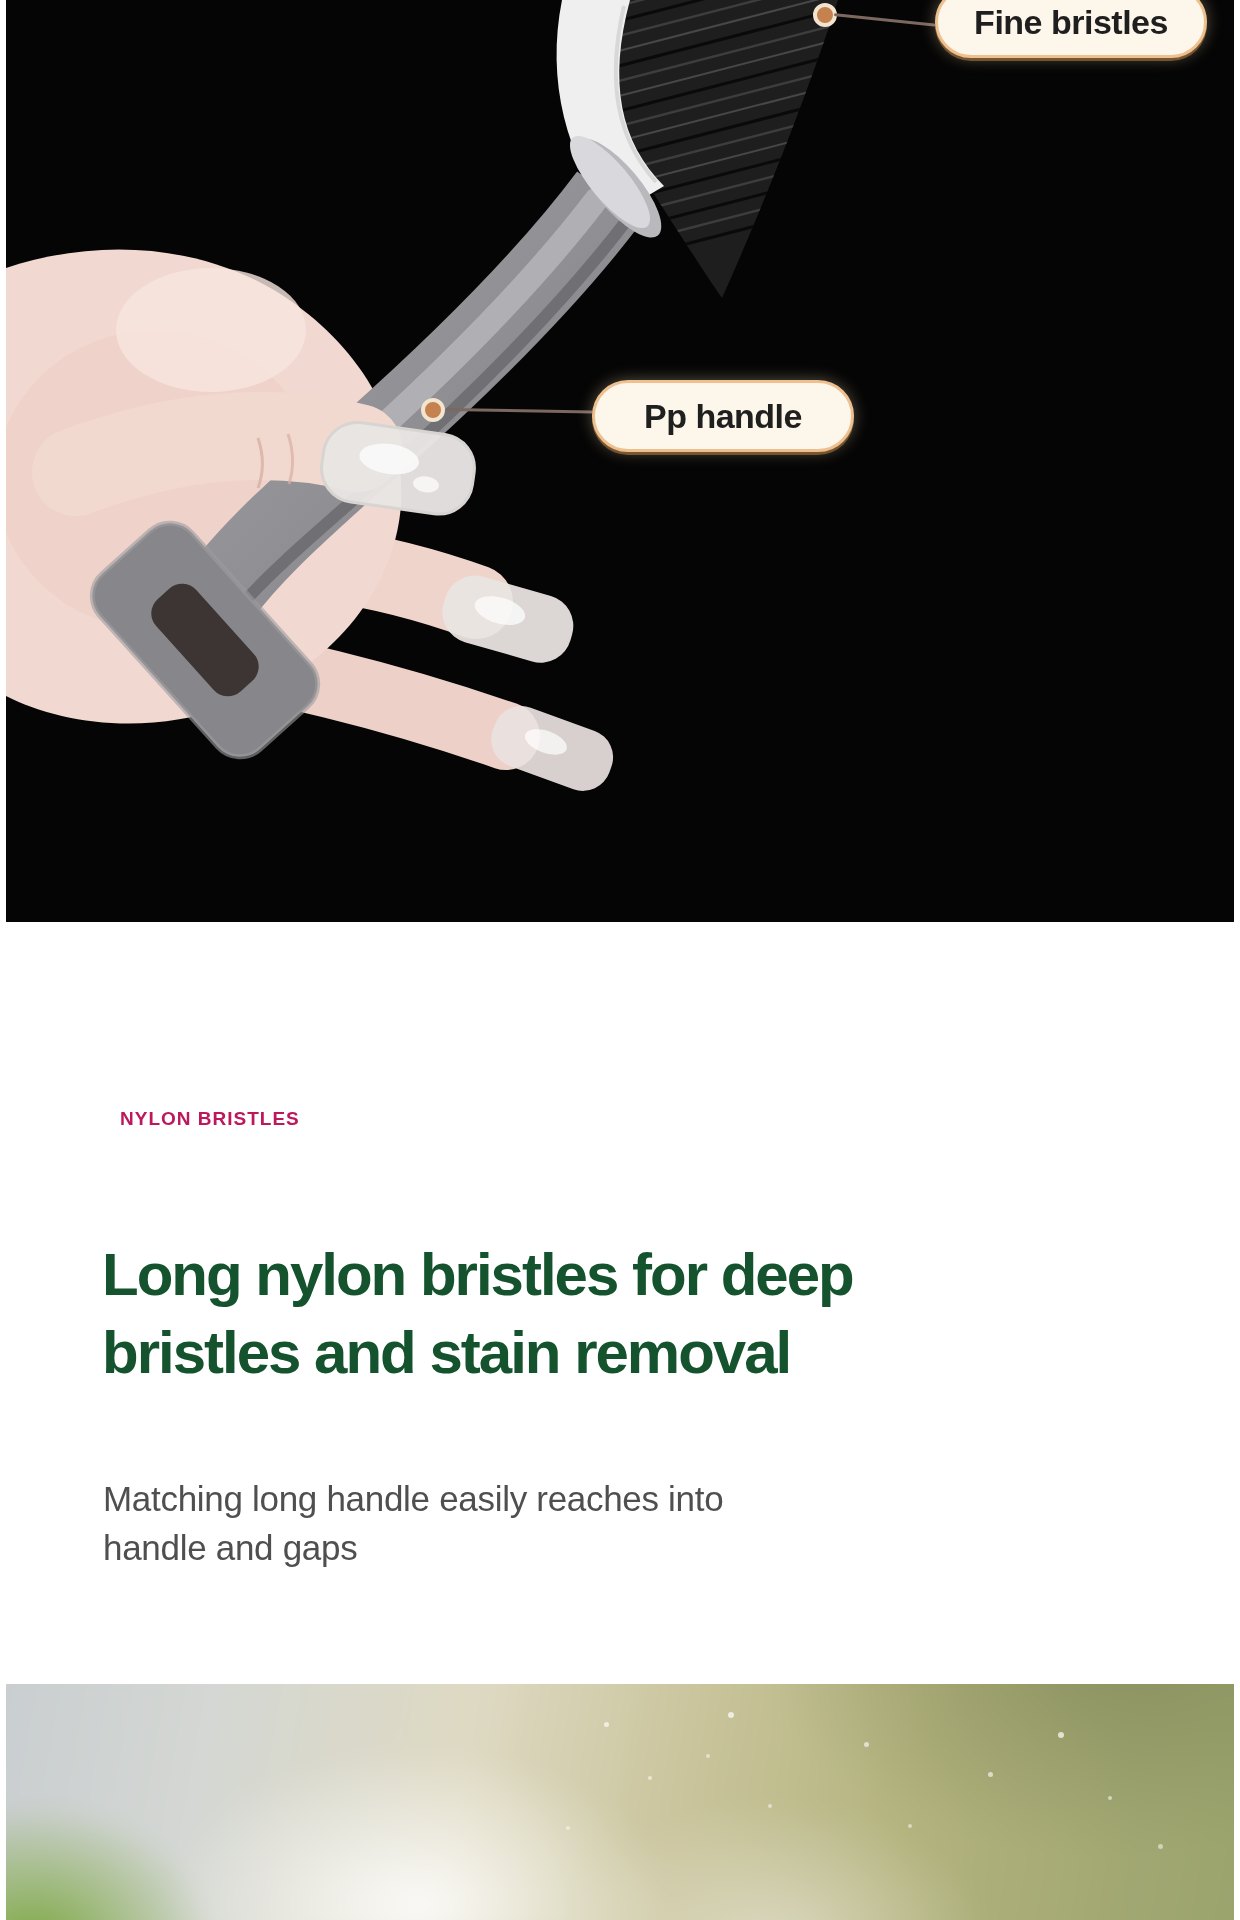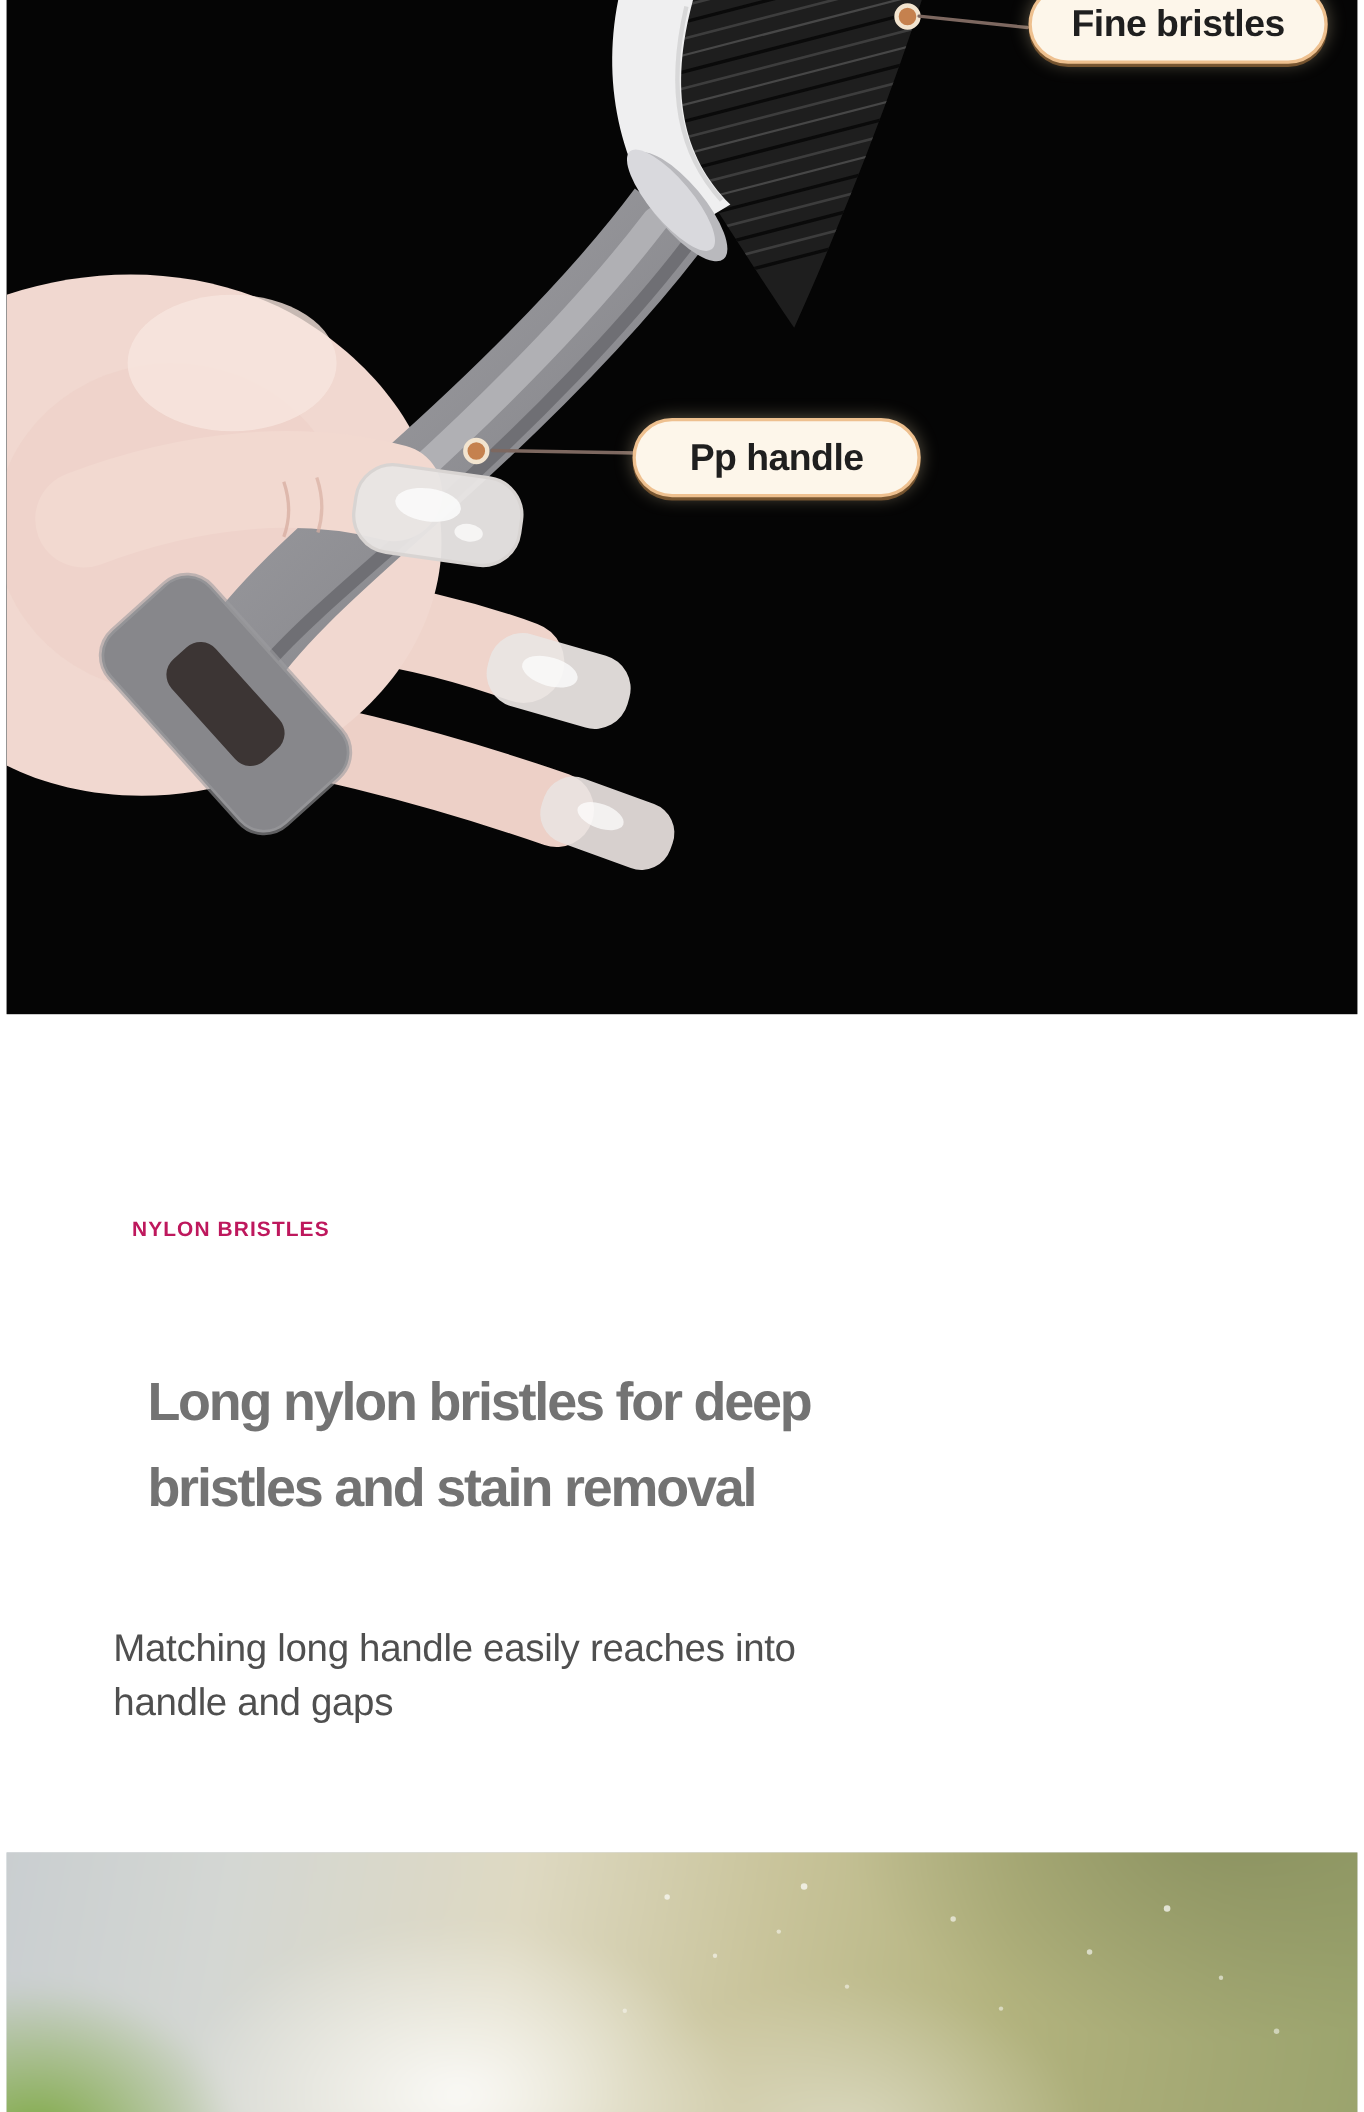--- a/index.html
+++ b/index.html
@@ -22,32 +22,32 @@
   .callout-dot{
     position:absolute;width:24px;height:24px;box-sizing:border-box;border-radius:50%;
     background:#c5814e;border:4px solid #f2e4cf;
   }
   .callout-line{
     position:absolute;height:3px;background:#7d6860;transform-origin:left center;border-radius:2px;
   }
   .pill-fine{left:929px;top:-14px;width:272px;}
   .dot-fine{left:807px;top:3px;}
   .line-fine{left:828px;top:13px;width:102px;transform:rotate(6deg);}
-  .pill-pp{left:569px;top:380px;width:262px;}
+  .pill-pp{left:586px;top:380px;width:262px;}
   .dot-pp{left:415px;top:398px;}
   .line-pp{left:440px;top:408px;width:147px;transform:rotate(1deg);}
 
   
   .eyebrow{
     position:absolute;left:120px;top:1108px;
     font-size:19px;font-weight:bold;letter-spacing:1px;color:#be185d;
   }
   .heading{
     position:absolute;left:102px;top:1236px;
-    font-size:49px;line-height:78px;font-weight:bold;color:#737373;letter-spacing:-2px;margin-left:32px;
+    font-size:60px;line-height:78px;font-weight:bold;color:#14532d;letter-spacing:-2px;
   }
   .subtext{
     position:absolute;left:103px;top:1474px;
     font-size:35px;line-height:49px;font-weight:normal;color:#4f4f4f;letter-spacing:-0.3px;
   }
 
   
   .lifestyle{position:absolute;left:6px;top:1684px;width:1228px;height:236px;overflow:hidden;background:#c9ced1;}
   .lifestyle .blur-layer{
     position:absolute;left:-24px;top:-24px;right:-24px;bottom:-24px;

